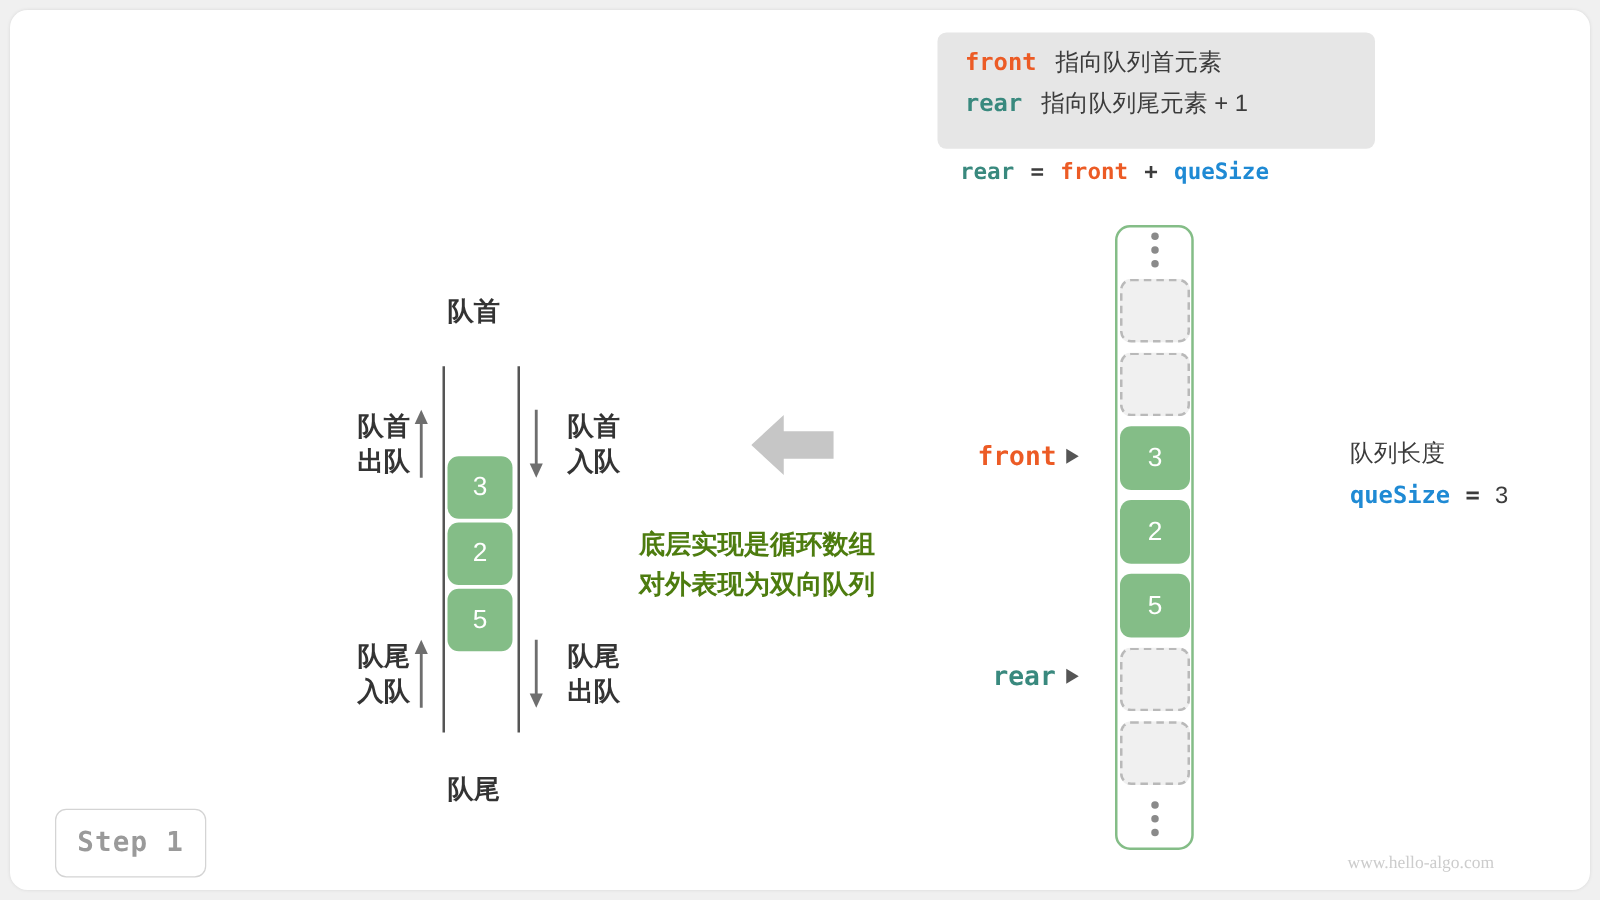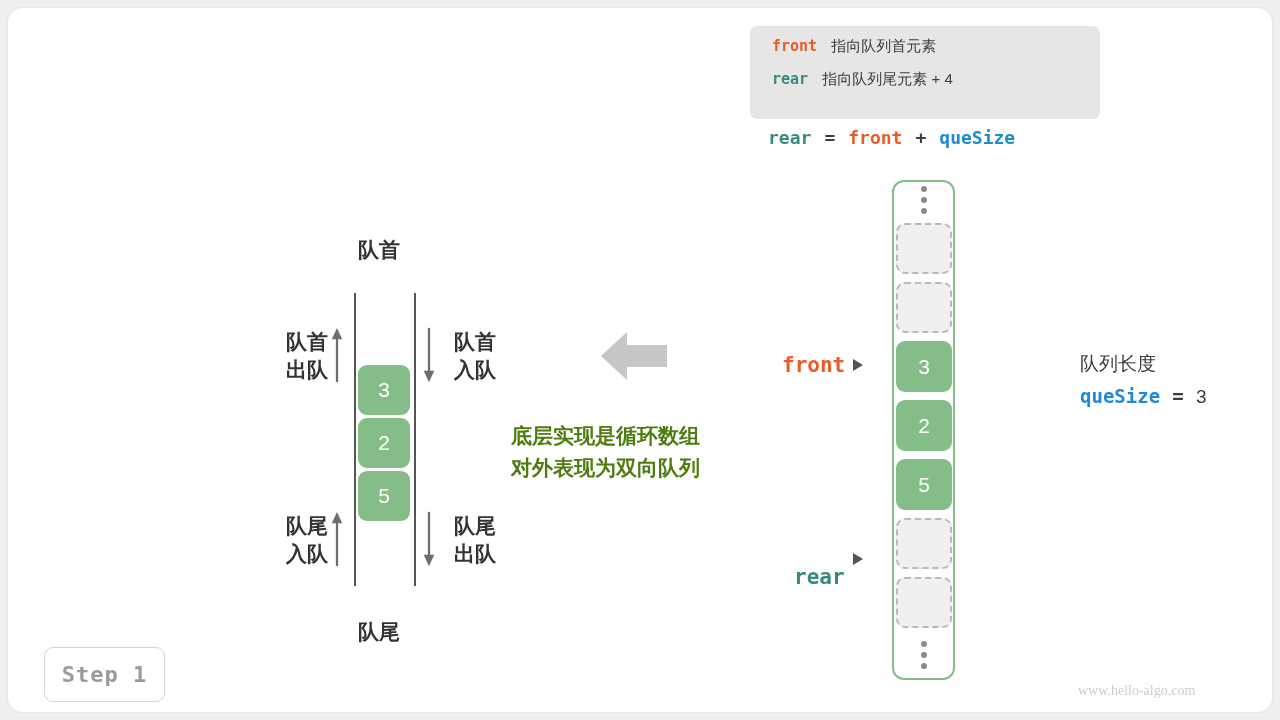--- a/index.html
+++ b/index.html
@@ -37,30 +37,30 @@
     top: 18px;
     width: 350px;
     height: 93px;
     background: #e6e6e6;
     border-radius: 7px;
   }
   .legend-line {
     position: absolute;
     left: 22px;
     white-space: nowrap;
-    font-size: 15px;
+    font-size: 19px;
   }
   .legend-line.l1 { top: 11px; }
   .legend-line.l2 { top: 44px; }
   .mono {
     font-family: "DejaVu Sans Mono", "Liberation Mono", monospace;
     font-weight: bold;
   }
   .c-front { color: #ec5b25; }
-  .c-rear  { color: #39897e; margin-top: 36px; }
+  .c-rear  { color: #39897e; }
   .c-size  { color: #1f8ad4; }
   .c-text  { color: #3c3c3c; }
 
   .eq-line {
     position: absolute;
     left: 760px;
     top: 119px;
     font-size: 18px;
     white-space: nowrap;
     text-align: center;
@@ -233,21 +233,21 @@
 <div id="canvas">
   <div class="card">
 
     <div class="legend-box">
       <div class="legend-line l1">
         <span class="mono c-front">front</span>
         <span class="c-text" style="margin-left:10px;">指向队列首元素</span>
       </div>
       <div class="legend-line l2">
         <span class="mono c-rear">rear</span>
-        <span class="c-text" style="margin-left:10px;">指向队列尾元素 + 4</span>
+        <span class="c-text" style="margin-left:10px;">指向队列尾元素 + 1</span>
       </div>
     </div>
 
     <div class="eq-line">
       <span class="mono c-rear">rear</span>
       <span class="op" style="margin:0 8px;">=</span>
       <span class="mono c-front">front</span>
       <span class="op" style="margin:0 8px;">+</span>
       <span class="mono c-size">queSize</span>
     </div>

